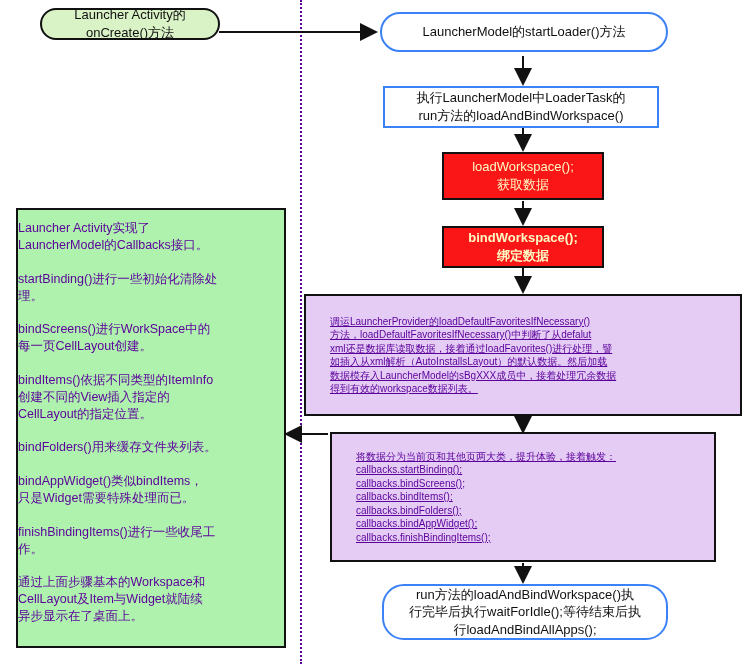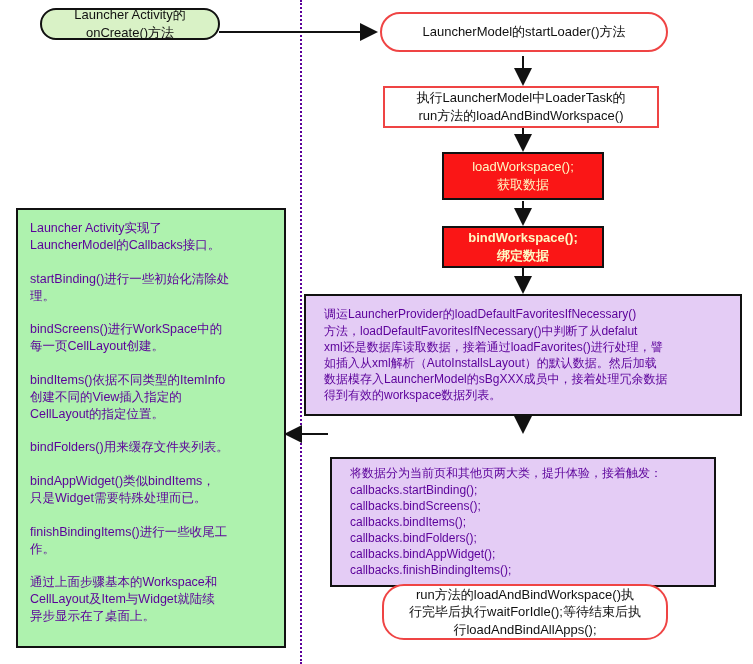--- a/index.html
+++ b/index.html
@@ -37,38 +37,39 @@
     border: 2px solid #111111;
     color: #111111;
   }
   .red-node {
     background: #fa1616;
     border: 2px solid #111111;
     color: #fef9c3;
   }
   .white-node {
     background: #ffffff;
-    border: 2px solid #ef4444;
+    border: 2px solid #3b82f6;
     color: #111111;
   }
   .purple-node {
     background: #e4ccf5;
     border: 2px solid #111111;
     color: #5b009a;
   }
   .sidebar-node {
     background: #aef2ae;
     border: 2px solid #111111;
     color: #5b009a;
-    padding: 10px 12px;
+    padding: 10px 0;
     font-size: 12.5px;
   }
   .purple-node.left-align {
-    padding: 8px 18px;
-    font-size: 12px;
+    padding: 8px 24px;
+    font-size: 10px;
+    text-decoration: underline;
   }
   .white-node, .green-node, .red-node {
     font-size: 13px;
     padding: 4px 8px;
   }
   .divider {
     position: absolute;
     border-left: 2px dotted #5b009a;
   }
   svg.arrows {
@@ -125,21 +126,21 @@
   <div class="node red-node" style="left:442px; top:226px; width:162px; height:42px;font-weight:bold;">bindWorkspace();
 绑定数据</div>
 
   <div class="node purple-node left-align" style="left:304px; top:294px; width:438px; height:122px;">调运LauncherProvider的loadDefaultFavoritesIfNecessary()
 方法，loadDefaultFavoritesIfNecessary()中判断了从defalut
 xml还是数据库读取数据，接着通过loadFavorites()进行处理，譬
 如插入从xml解析（AutoInstallsLayout）的默认数据。然后加载
 数据模存入LauncherModel的sBgXXX成员中，接着处理冗余数据
 得到有效的workspace数据列表。</div>
 
-  <div class="node purple-node left-align" style="left:330px; top:432px; width:386px; height:130px;margin-top:25px;">将数据分为当前页和其他页两大类，提升体验，接着触发：
+  <div class="node purple-node left-align" style="left:330px; top:432px; width:386px; height:130px;">将数据分为当前页和其他页两大类，提升体验，接着触发：
 callbacks.startBinding();
 callbacks.bindScreens();
 callbacks.bindItems();
 callbacks.bindFolders();
 callbacks.bindAppWidget();
 callbacks.finishBindingItems();</div>
 
   <div class="node pill white-node" style="left:382px; top:584px; width:286px; height:56px;">run方法的loadAndBindWorkspace()执
 行完毕后执行waitForIdle();等待结束后执
 行loadAndBindAllApps();</div>

